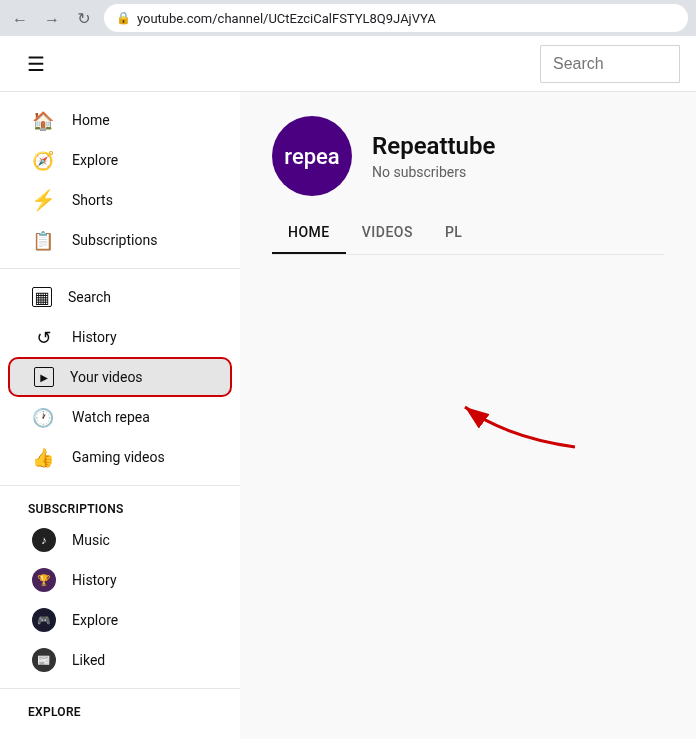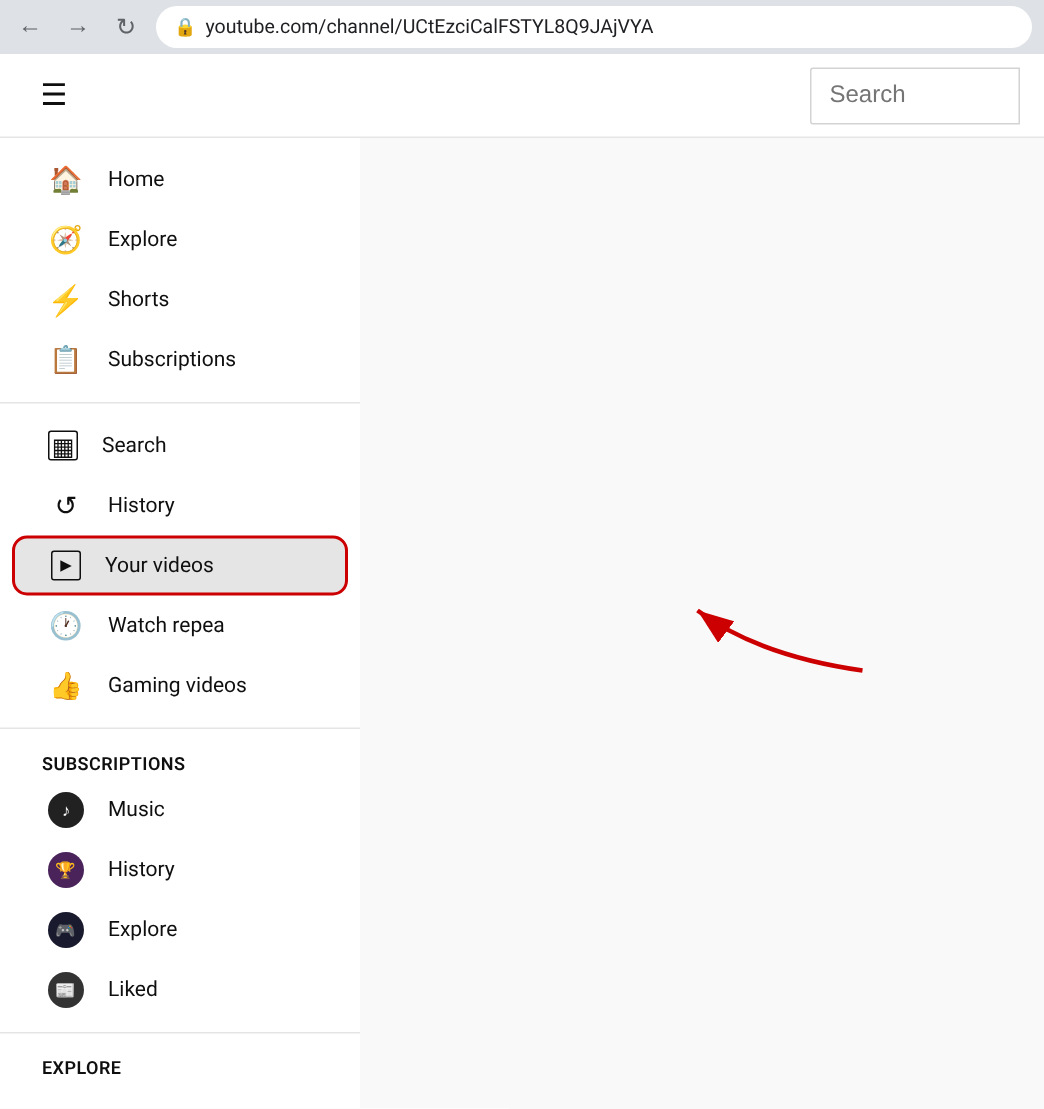--- a/index.html
+++ b/index.html
@@ -315,20 +315,36 @@
       <div class="sub-icon news">📰</div>
       <span class="sidebar-label">Liked</span>
     </div>
 
     <hr class="sidebar-divider">
 
     <div class="sidebar-section-title">EXPLORE</div>
   </div>
 
   <div class="content-area">
+    <div class="channel-header">
+      <div class="channel-info">
+        <div class="channel-avatar">
+          <span>repea</span>
+        </div>
+        <div class="channel-meta">
+          <span class="channel-name">Repeattube</span>
+          <span class="channel-subs">No subscribers</span>
+        </div>
+      </div>
+      <div class="channel-tabs">
+        <div class="channel-tab active">HOME</div>
+        <div class="channel-tab">VIDEOS</div>
+        <div class="channel-tab">PL</div>
+      </div>
+    </div>
 
     <svg class="annotation-arrow" style="position: absolute; top: 285px; left: 205px; width: 140px; height: 80px; overflow: visible; pointer-events: none;" viewBox="0 0 140 80">
       <defs>
         <marker id="arrowhead" markerWidth="8" markerHeight="6" refX="8" refY="3" orient="auto">
           <polygon points="0 0, 8 3, 0 6" fill="#cc0000"></polygon>
         </marker>
       </defs>
       <path d="M 130,70 Q 60,60 20,30" stroke="#cc0000" stroke-width="3" fill="none" marker-end="url(#arrowhead)"></path>
     </svg>
 

